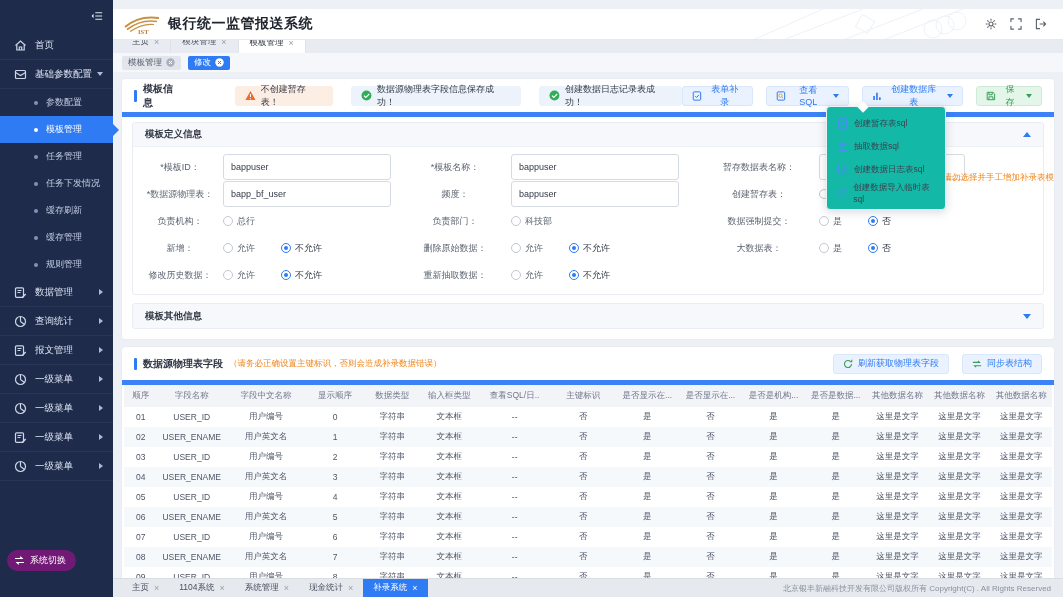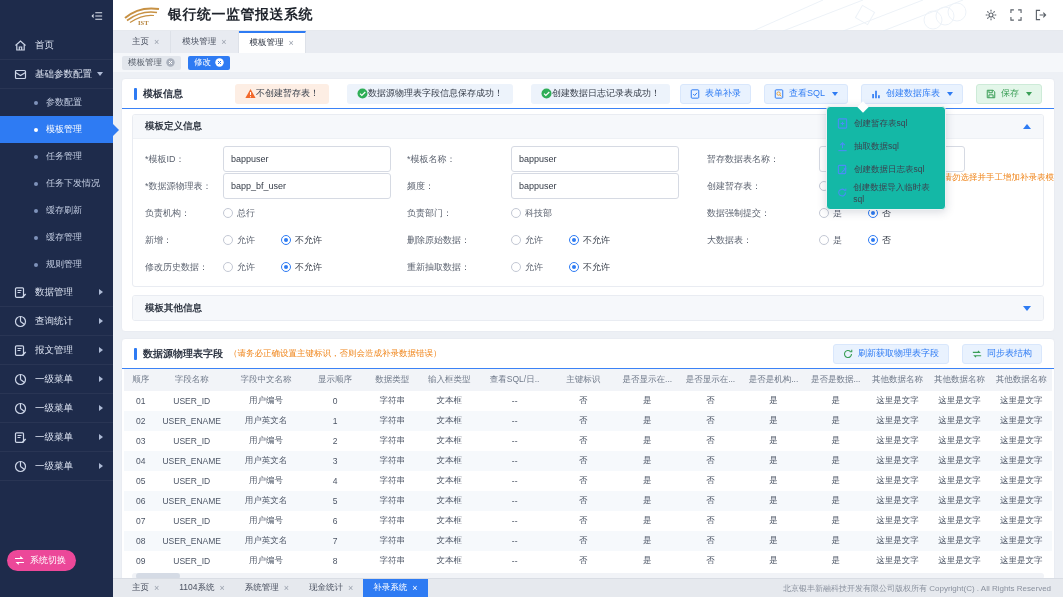--- a/index.html
+++ b/index.html
@@ -12,24 +12,24 @@
   .side-item{position:relative;height:29px;display:flex;align-items:center;padding:0 10px 0 14px;color:#dde4f2;font-size:9.5px;cursor:pointer;border-bottom:1px solid rgba(255,255,255,.05)}
   .side-item .micon{width:13px;height:13px;margin-right:8px;flex:0 0 13px}
   .side-item .caret{margin-left:auto}
   .caret-d{width:0;height:0;border-left:3.5px solid transparent;border-right:3.5px solid transparent;border-top:4px solid #aebbd6}
   .caret-r{width:0;height:0;border-top:3.5px solid transparent;border-bottom:3.5px solid transparent;border-left:4px solid #aebbd6}
   .side-sub{position:relative;height:27px;display:flex;align-items:center;padding-left:34px;color:#c3cde2;font-size:9px;cursor:pointer}
   .side-sub .dot{width:4px;height:4px;border-radius:50%;background:#7f93bb;margin-right:8px}
   .side-sub.active{background:#2e7bf3;color:#fff}
   .side-sub.active .dot{background:#fff}
   .side-sub.active::after{content:'';position:absolute;right:-6px;top:50%;transform:translateY(-50%);border-left:6px solid #2e7bf3;border-top:6px solid transparent;border-bottom:6px solid transparent}
-  .switch-btn{position:absolute;left:7px;bottom:26px;height:21px;padding:0 10px 0 7px;border:none;border-radius:11px;background:#ec4899;color:#fff;font-size:9px;display:flex;align-items:center;gap:5px;cursor:pointer;font-family:inherit}
-
-  
-  .topbar{position:absolute;left:113px;right:0;top:0;height:31px;background:#fff;border-bottom:1px solid #e6e9ee;display:flex;align-items:center;z-index:30}
+  .switch-btn{position:absolute;left:7px;bottom:26px;height:21px;padding:0 10px 0 7px;border:none;border-radius:11px;background:#701a75;color:#fff;font-size:9px;display:flex;align-items:center;gap:5px;cursor:pointer;font-family:inherit}
+
+  
+  .topbar{position:absolute;left:113px;right:0;top:9px;height:31px;background:#fff;border-bottom:1px solid #e6e9ee;display:flex;align-items:center;z-index:30}
   .brand{display:flex;align-items:center;margin-left:8px}
   .app-title{font-size:14px;font-weight:bold;color:#1f242c;letter-spacing:.5px;margin-left:5px}
   .watermark{position:absolute;right:70px;top:0;height:31px;opacity:.5;pointer-events:none}
   .top-icons{margin-left:auto;display:flex;align-items:center;gap:13px;padding-right:16px}
   .tbicon{width:12px;height:12px;cursor:pointer}
 
   
   .tabbar{position:absolute;left:113px;right:0;top:31px;height:22px;background:#e8ebf1;display:flex;align-items:stretch;padding-left:8px;z-index:29}
   .mtab{display:flex;align-items:center;gap:5px;padding:0 11px;font-size:8.5px;color:#4a5160;cursor:pointer;border-right:1px solid #dde1e8}
   .mtab .x{color:#9aa1ad;font-size:9px}
@@ -38,43 +38,43 @@
   
   .crumbbar{position:absolute;left:113px;right:0;top:53px;height:19px;background:#f5f7fa;display:flex;align-items:center;gap:7px;padding-left:9px;z-index:28}
   .chip{height:14px;display:flex;align-items:center;gap:4px;padding:0 6px;border-radius:2px;font-size:8.5px;cursor:pointer}
   .chip.gray{background:#e2e6ec;color:#555c68}
   .chip.blue{background:#2e7bf3;color:#fff}
   .chipx{width:9px;height:9px}
 
   
   .content{position:absolute;left:113px;right:0;top:72px;bottom:19px;background:#edf0f5;padding:6px 8px;overflow:hidden}
   .card{background:#fff;border-radius:4px;border:1px solid #e9ecf2}
-  .card-head{height:30px;display:flex;align-items:center;padding:0 12px;border-bottom:1px solid #3b82f6}
+  .card-head{height:38px;display:flex;align-items:center;padding:0 12px;border-bottom:5px solid #3b82f6}
   .blue-bar{width:3px;height:12px;background:#2e7bf3;border-radius:1px;margin-right:6px}
   .sec-title{font-size:10px;font-weight:bold;color:#2e3543}
   .alerts{display:flex;align-items:center;gap:18px;margin-left:52px}
-  .alert{height:20px;display:flex;align-items:center;padding:0 10px;border-radius:3px;font-size:9px;color:#333a46}
+  .alert{height:20px;display:flex;align-items:center;gap:5px;padding:0 10px;border-radius:3px;font-size:9px;color:#333a46}
   .alert.warning{background:#fdeee4}
   .alert.success{background:#edf3fb}
   .head-btns{margin-left:auto;display:flex;align-items:center;gap:13px}
   .hbtn{height:20px;display:flex;align-items:center;gap:5px;padding:0 9px;border-radius:3px;border:1px solid #d9e7fc;background:#e9f2fe;color:#2e7bf3;font-size:9px;cursor:pointer;font-family:inherit}
   .hbtn.green{background:#e3f6e9;border-color:#cdebd8;color:#3a9e56}
   .dd-caret{width:0;height:0;border-left:3px solid transparent;border-right:3px solid transparent;border-top:4px solid #2e7bf3;margin-left:2px}
   .dd-caret.g{border-top-color:#3a9e56}
 
   
   .sub-box{margin:5px 10px 8px;border:1px solid #e9ecf2;border-radius:3px;overflow:hidden}
   .sub-box-head{height:24px;background:#f6f8fb;border-bottom:1px solid #eef1f5;display:flex;align-items:center;padding:0 12px}
   .sub-box-title{font-size:9.5px;font-weight:bold;color:#333a46}
   .fold{margin-left:auto;width:0;height:0;cursor:pointer}
   .fold.up{border-left:4px solid transparent;border-right:4px solid transparent;border-bottom:5px solid #2e7bf3}
   .fold.down{border-left:4px solid transparent;border-right:4px solid transparent;border-top:5px solid #2e7bf3}
   .fgrid{display:grid;grid-template-columns:262px 300px 1fr;row-gap:5px;padding:9px 12px 8px}
   .field{display:flex;align-items:center;height:22px;font-size:9px;color:#5c6370}
-  .field .lbl{text-align:left;margin-right:8px;flex-shrink:0}
+  .field .lbl{text-align:center;margin-right:8px;flex-shrink:0}
   .c1 .lbl{width:70px}.c2 .lbl{width:96px}.c3 .lbl{width:104px}
   .txt{width:168px;height:26px;border:1px solid #d6dae3;border-radius:3px;padding:0 7px;font-size:9px;color:#333a46;font-family:inherit;background:#fff}
   .c3 .txt{width:146px}
   .radio-opt{display:flex;align-items:center;gap:4px;margin-right:26px;cursor:pointer}
   .radio{width:10px;height:10px;border:1px solid #c3c8d4;border-radius:50%;background:#fff;position:relative;flex-shrink:0}
   .radio-opt.checked .radio{border-color:#2e7bf3}
   .radio-opt.checked .radio::after{content:'';position:absolute;left:2px;top:2px;width:4px;height:4px;border-radius:50%;background:#2e7bf3}
   .radio-opt.checked .radio-lbl{color:#333a46}
   .staging-note{position:absolute;left:884px;top:171px;width:170px;color:#f0861c;font-size:8.5px;line-height:12px;z-index:5}
 

